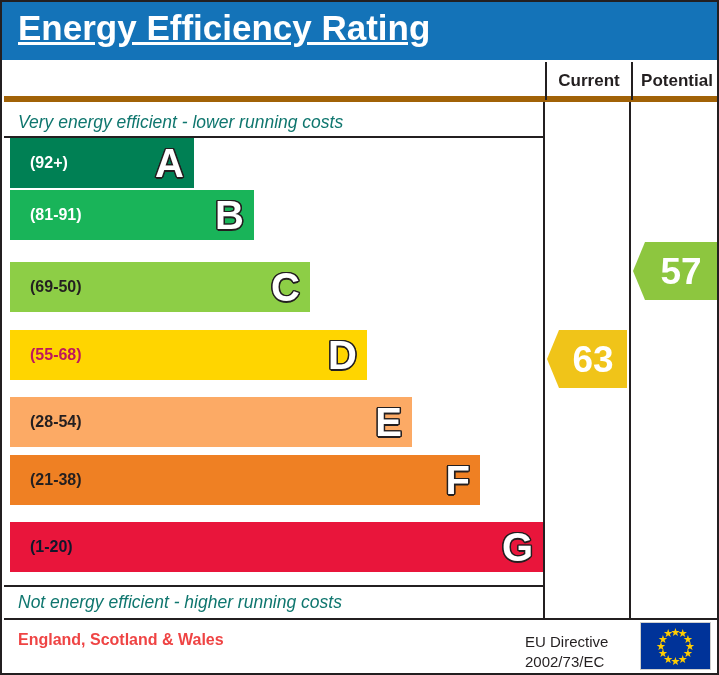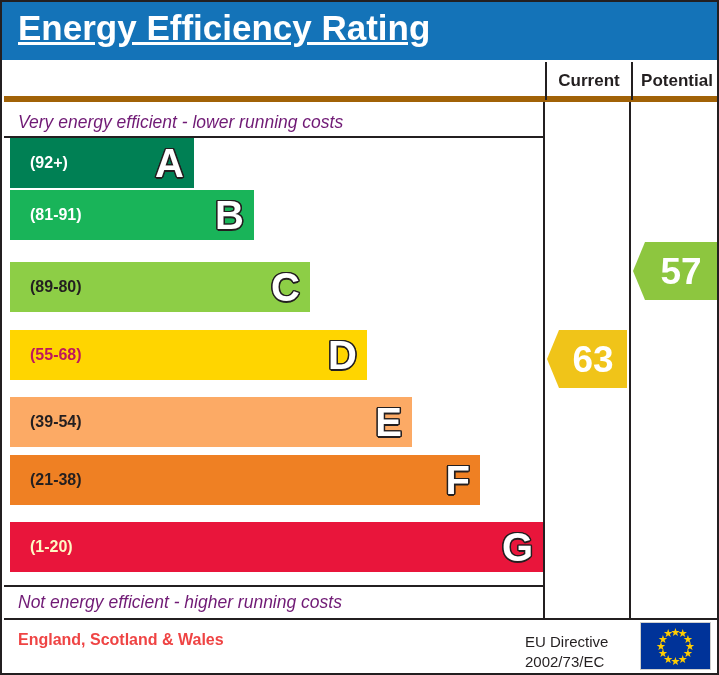--- a/index.html
+++ b/index.html
@@ -26,21 +26,21 @@
   .colhead.pot{left:627px;width:90px;border-left:2px solid #231f20;}
 
   
   .vrule{position:absolute;top:100px;height:518px;width:0;
          border-left:2px solid #231f20;}
   .vrule.v1{left:541px;}
   .vrule.v2{left:627px;}
 
   
   .caption{position:absolute;left:16px;font-size:17.5px;font-style:italic;
-           color:#701a75;white-space:nowrap;}
+           color:#0f766e;white-space:nowrap;}
   .caption.top{top:110px;}
   .caption.bottom{top:590px;}
   .caprule{position:absolute;left:2px;width:539px;height:0;
            border-top:2px solid #231f20;}
   .caprule.r1{top:134px;}
   .caprule.r2{top:583px;}
 
   
   .bands{position:absolute;left:8px;top:136px;width:533px;height:446px;}
   .band{position:absolute;left:0;height:50px;box-sizing:border-box;}
@@ -101,37 +101,37 @@
   <div class="bands" id="bands">
       <div class="band" style="top: 0px; width: 184px; background: rgb(0, 128, 84);">
         <span class="range" style="color: rgb(255, 255, 255);">(92+)</span>
         <span class="letter">A</span>
       </div>
       <div class="band" style="top: 52px; width: 244px; background: rgb(25, 180, 89);">
         <span class="range" style="color: rgb(255, 255, 255);">(81-91)</span>
         <span class="letter">B</span>
       </div>
       <div class="band" style="top: 124px; width: 300px; background: rgb(141, 206, 70);">
-        <span class="range" style="color: rgb(35, 31, 32);">(89-80)</span>
+        <span class="range" style="color: rgb(35, 31, 32);">(69-50)</span>
         <span class="letter">C</span>
       </div>
       <div class="band" style="top: 192px; width: 357px; background: rgb(255, 213, 0);">
         <span class="range" style="color: #be185d;">(55-68)</span>
         <span class="letter">D</span>
       </div>
       <div class="band" style="top: 259px; width: 402px; background: rgb(252, 170, 101);">
-        <span class="range" style="color: rgb(35, 31, 32);">(39-54)</span>
+        <span class="range" style="color: rgb(35, 31, 32);">(28-54)</span>
         <span class="letter">E</span>
       </div>
       <div class="band" style="top: 317px; width: 470px; background: rgb(239, 128, 35);">
         <span class="range" style="color: rgb(35, 31, 32);">(21-38)</span>
         <span class="letter">F</span>
       </div>
       <div class="band" style="top: 384px; width: 533px; background: rgb(233, 21, 59);">
-        <span class="range" style="color: #fef9c3;">(1-20)</span>
+        <span class="range" style="color: #0f172a;">(1-20)</span>
         <span class="letter">G</span>
       </div>
     </div>
 
   <div class="caprule r2"></div>
   <div class="caption bottom">Not energy efficient - higher running costs</div>
 
   <div class="rating" id="rating-current" style="left: 545px; top: 328px; width: 80px; background: rgb(240, 196, 25); text-align: center;">
     <span class="val">63</span>
   </div>

